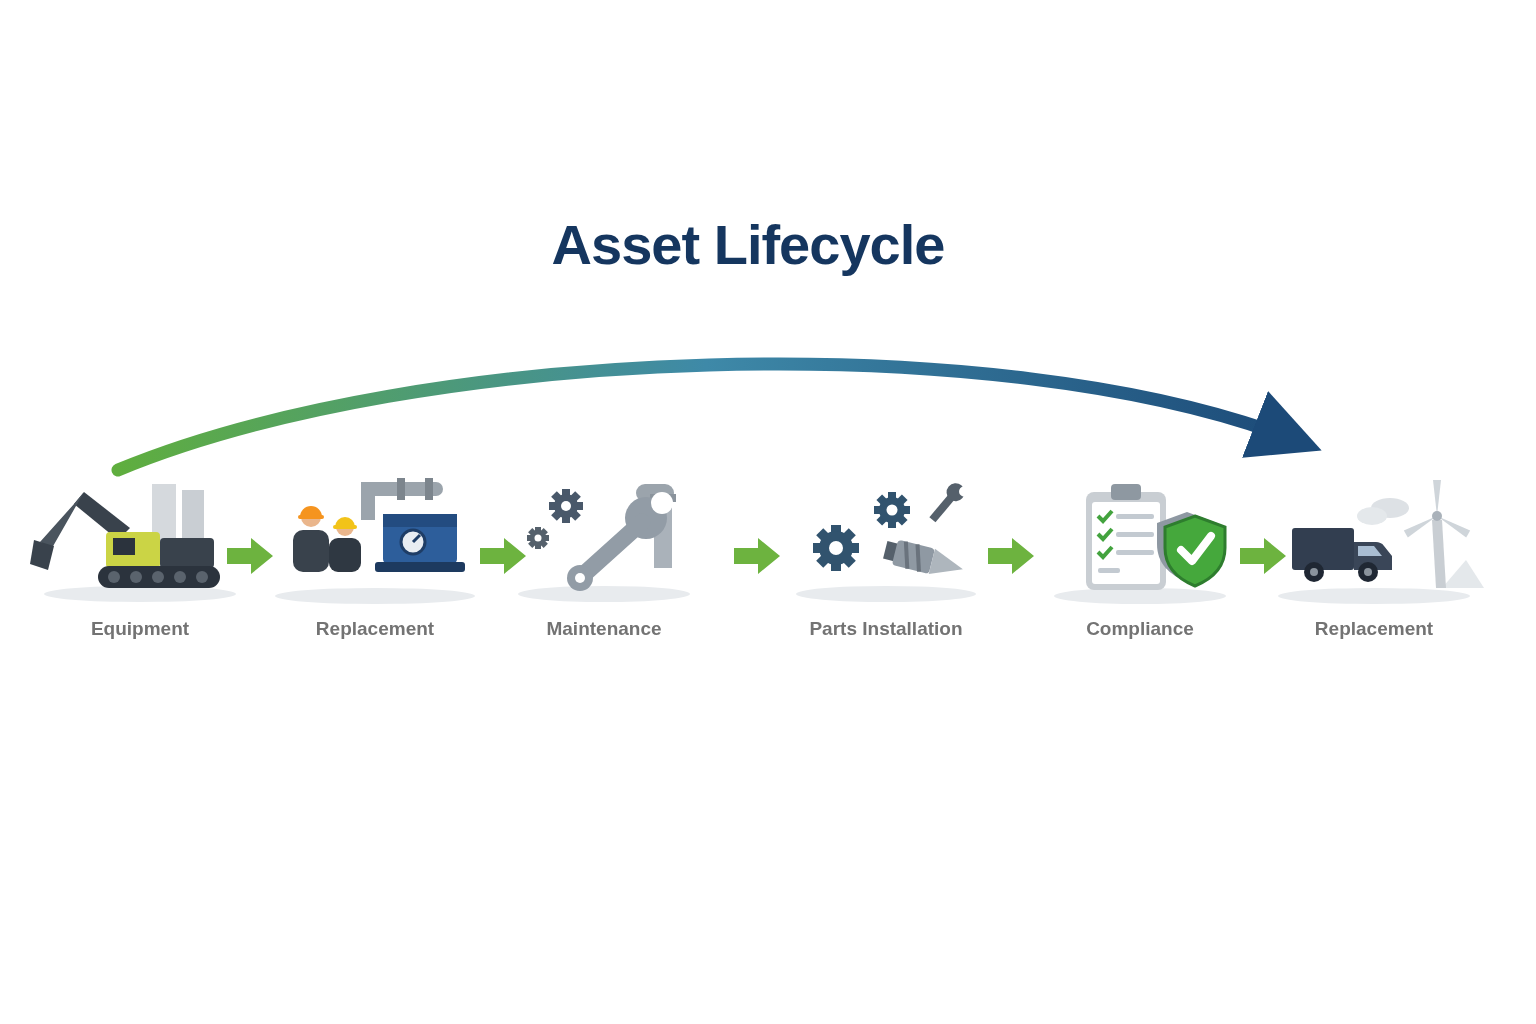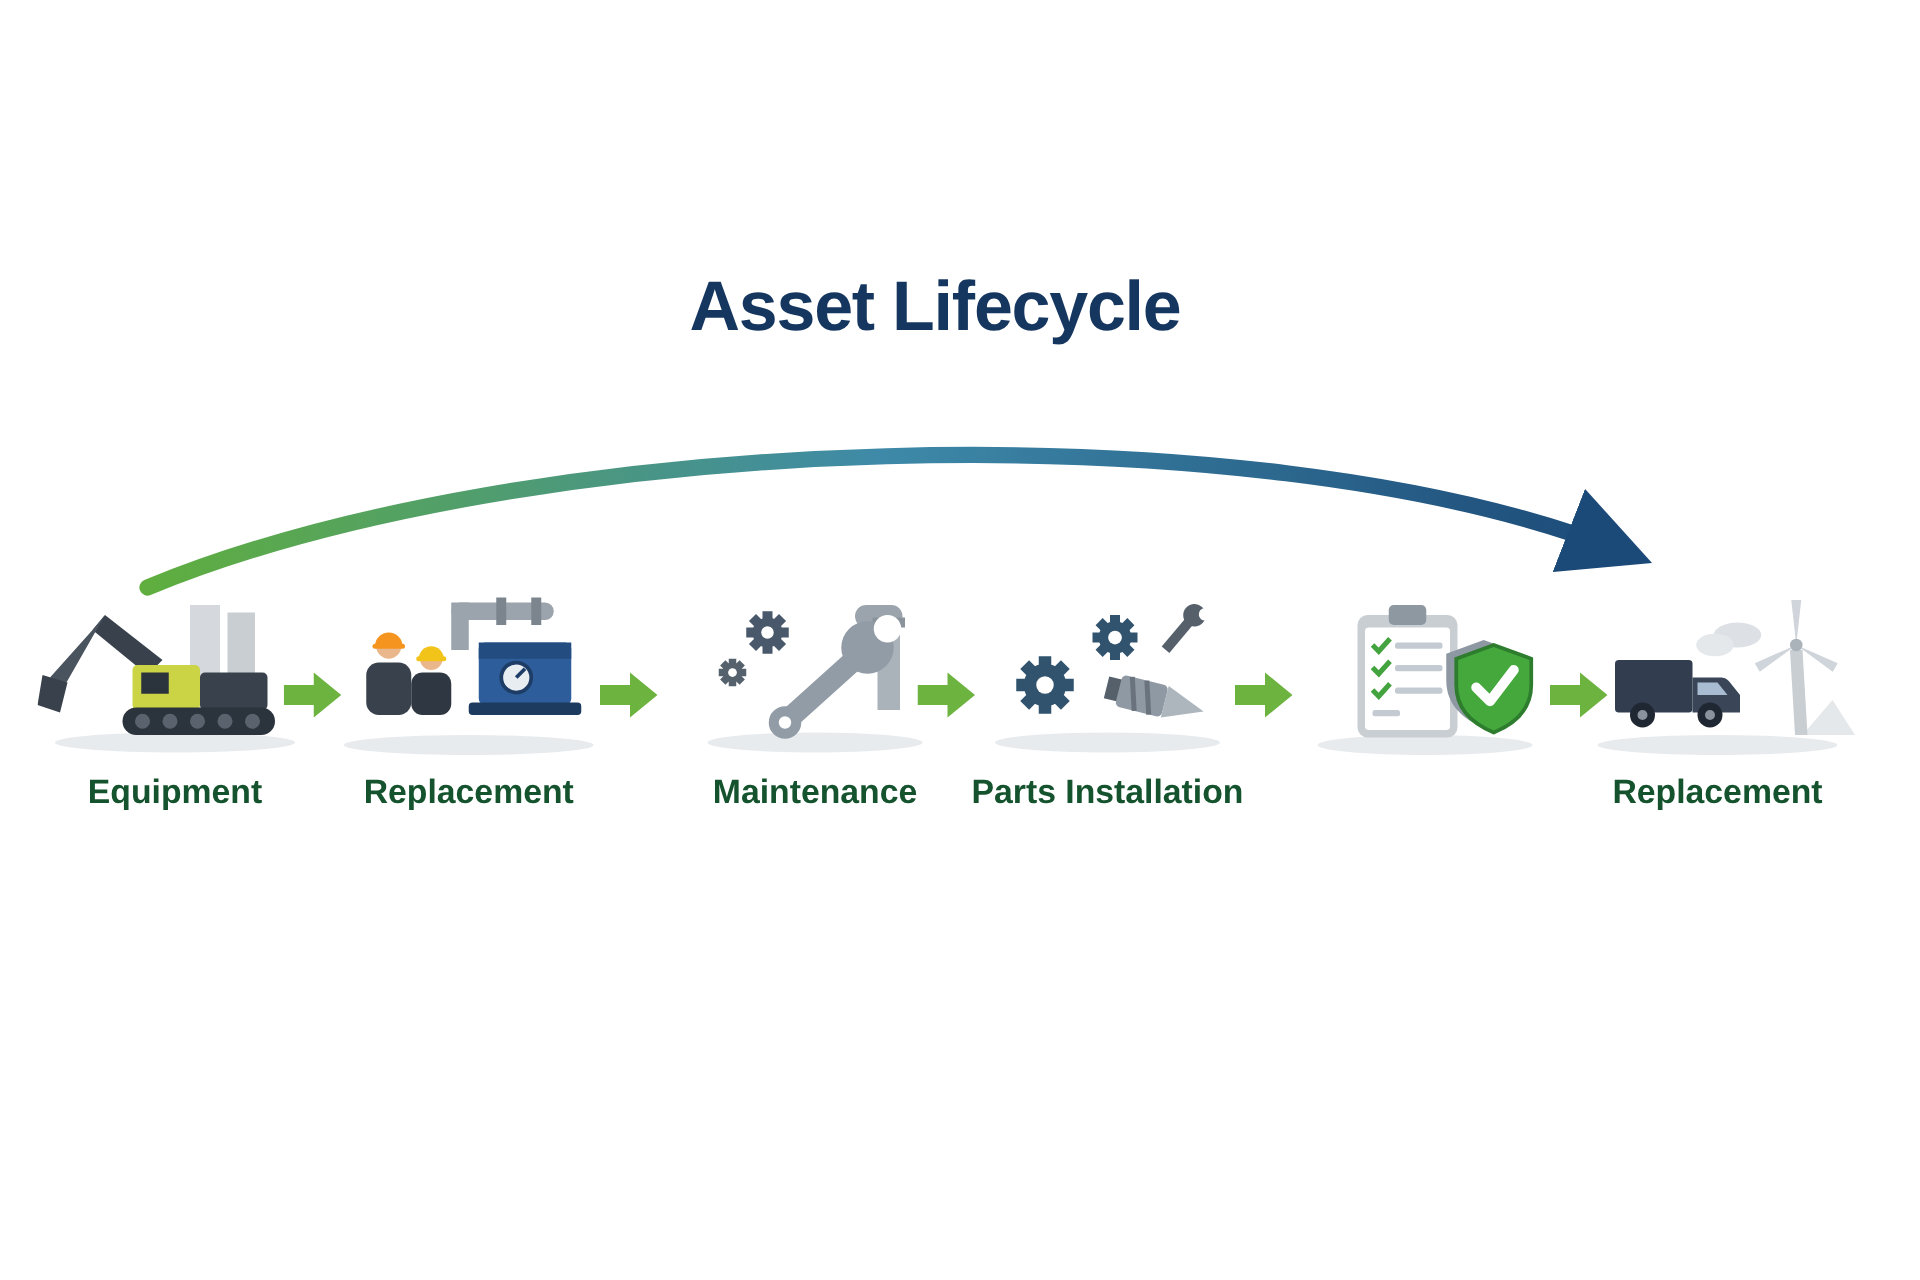--- a/index.html
+++ b/index.html
@@ -7,22 +7,22 @@
                font-family: "Liberation Sans", sans-serif; }
   .canvas { position: relative; width: 1536px; height: 1024px; background: #ffffff; }
 
   .title { position: absolute; top: 212px; left: 0; width: 1480px; text-align: center;
            font-size: 56px; font-weight: 700; color: #15365f; letter-spacing: -1px; padding-left: 16px; }
 
   .curve-svg { position: absolute; top: 0; left: 0; pointer-events: none; }
 
   .stage { position: absolute; top: 476px; width: 240px; text-align: center; }
   .stage .icon-wrap { width: 220px; height: 132px; margin: 0 auto; }
-  .stage .stage-label { margin-top: 10px; font-size: 27px; font-weight: 700;
-                        color: #14532d; white-space: nowrap; }
+  .stage .stage-label { margin-top: 10px; font-size: 19px; font-weight: 700;
+                        color: #737373; white-space: nowrap; }
 
   .conn { position: absolute; top: 536px; }
 </style>
 </head>
 <body>
 
 <div class="canvas">
 
   <div class="title">Asset Lifecycle</div>
 
@@ -90,21 +90,21 @@
         <rect x="33" y="39" width="26" height="4" rx="2" fill="#f5941f"></rect>
       </svg>
     </div>
     <div class="stage-label">Replacement</div>
   </div>
 
   <svg class="conn" style="left:480px" width="46" height="40" viewBox="0 0 46 40">
     <polygon points="0,12 24,12 24,2 46,20 24,38 24,28 0,28" fill="#6db33f"></polygon>
   </svg>
 
-  <div class="stage" style="left:532px">
+  <div class="stage" style="left:484px">
     <div class="icon-wrap">
       <svg width="220" height="132" viewBox="0 0 220 132">
         <ellipse cx="110" cy="118" rx="86" ry="8" fill="#e8ebee"></ellipse>
         <rect x="160" y="22" width="18" height="70" fill="#aab2ba"></rect>
         <rect x="142" y="8" width="38" height="18" rx="9" fill="#9ba4ac"></rect>
         <rect x="156" y="18" width="26" height="8" fill="#8a939c"></rect>
         <g transform="translate(72,30)" fill="#49586a">
           <rect x="-17" y="-4" width="34" height="8"></rect>
           <rect x="-17" y="-4" width="34" height="8" transform="rotate(45)"></rect>
           <rect x="-17" y="-4" width="34" height="8" transform="rotate(90)"></rect>
@@ -187,20 +187,21 @@
         <path d="M68,58 l5,5 l9,-10" stroke="#43a33e" stroke-width="4" fill="none"></path>
         <rect x="86" y="56" width="38" height="5" rx="2" fill="#c3cad1"></rect>
         <path d="M68,76 l5,5 l9,-10" stroke="#43a33e" stroke-width="4" fill="none"></path>
         <rect x="86" y="74" width="38" height="5" rx="2" fill="#c3cad1"></rect>
         <rect x="68" y="92" width="22" height="5" rx="2" fill="#c3cad1"></rect>
         <path d="M157 36 l30 11 v21 c0 20 -13 31 -30 38 c-17 -7 -30 -18 -30 -38 v-21 z" fill="#8e98a2"></path>
         <path d="M165 40 l30 11 v21 c0 20 -13 31 -30 38 c-17 -7 -30 -18 -30 -38 v-21 z" fill="#45a83c" stroke="#2e7d2e" stroke-width="3"></path>
         <polyline points="151,74 162,85 181,60" stroke="#ffffff" stroke-width="8" fill="none" stroke-linecap="round" stroke-linejoin="round"></polyline>
       </svg>
     </div>
+    <div class="stage-label">Compliance</div>
   </div>
 
   <svg class="conn" style="left:1240px" width="46" height="40" viewBox="0 0 46 40">
     <polygon points="0,12 24,12 24,2 46,20 24,38 24,28 0,28" fill="#6db33f"></polygon>
   </svg>
 
   <div class="stage" style="left:1254px">
     <div class="icon-wrap">
       <svg width="220" height="132" viewBox="0 0 220 132">
         <ellipse cx="110" cy="120" rx="96" ry="8" fill="#e8ebee"></ellipse>

